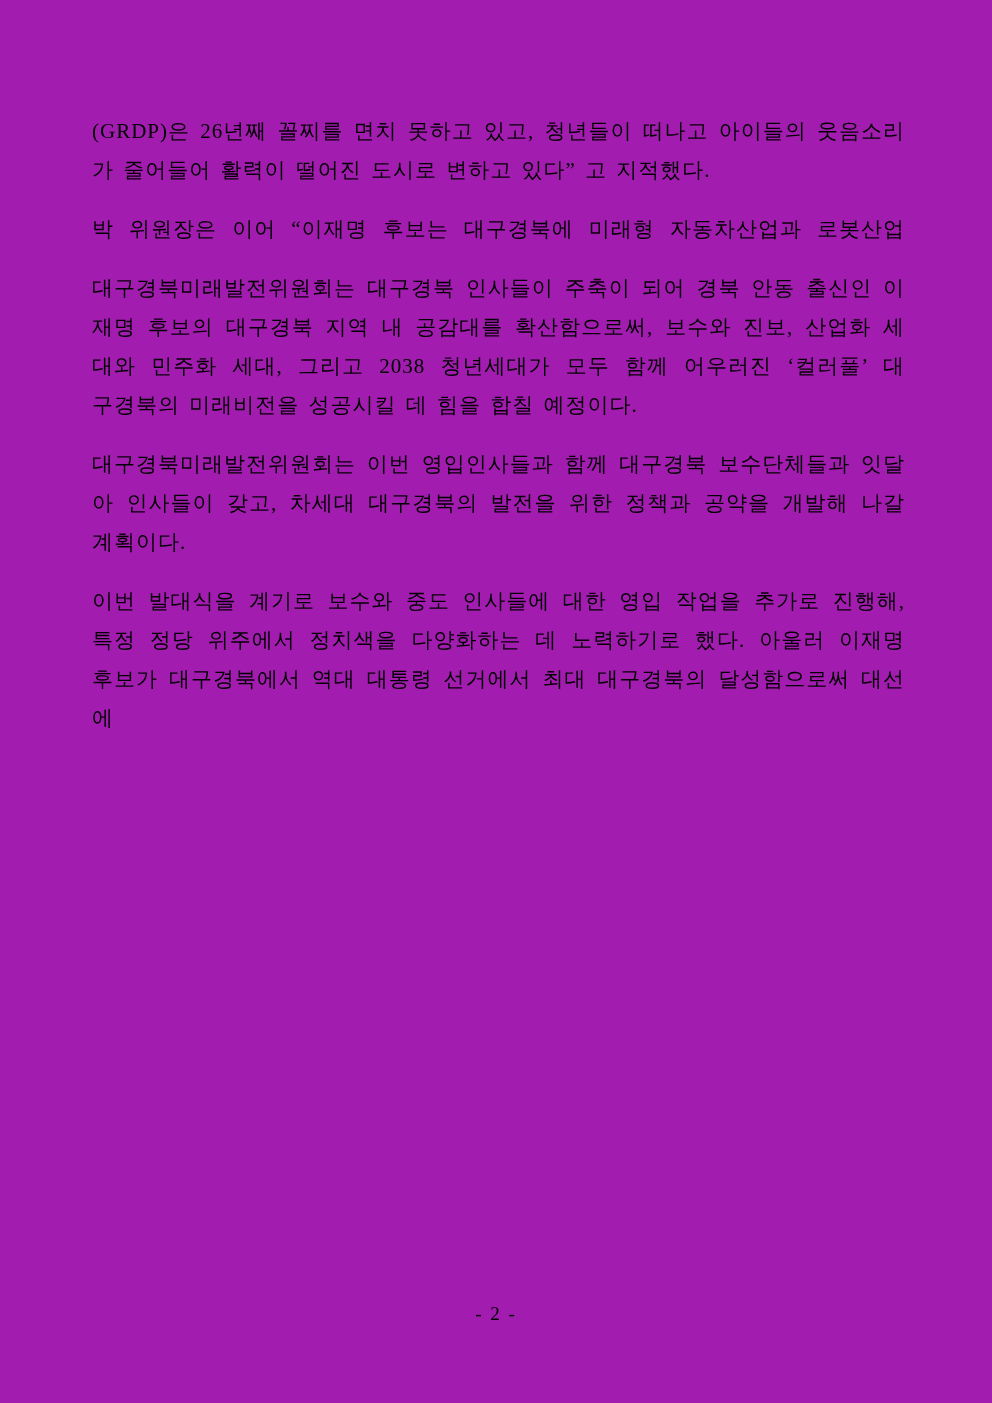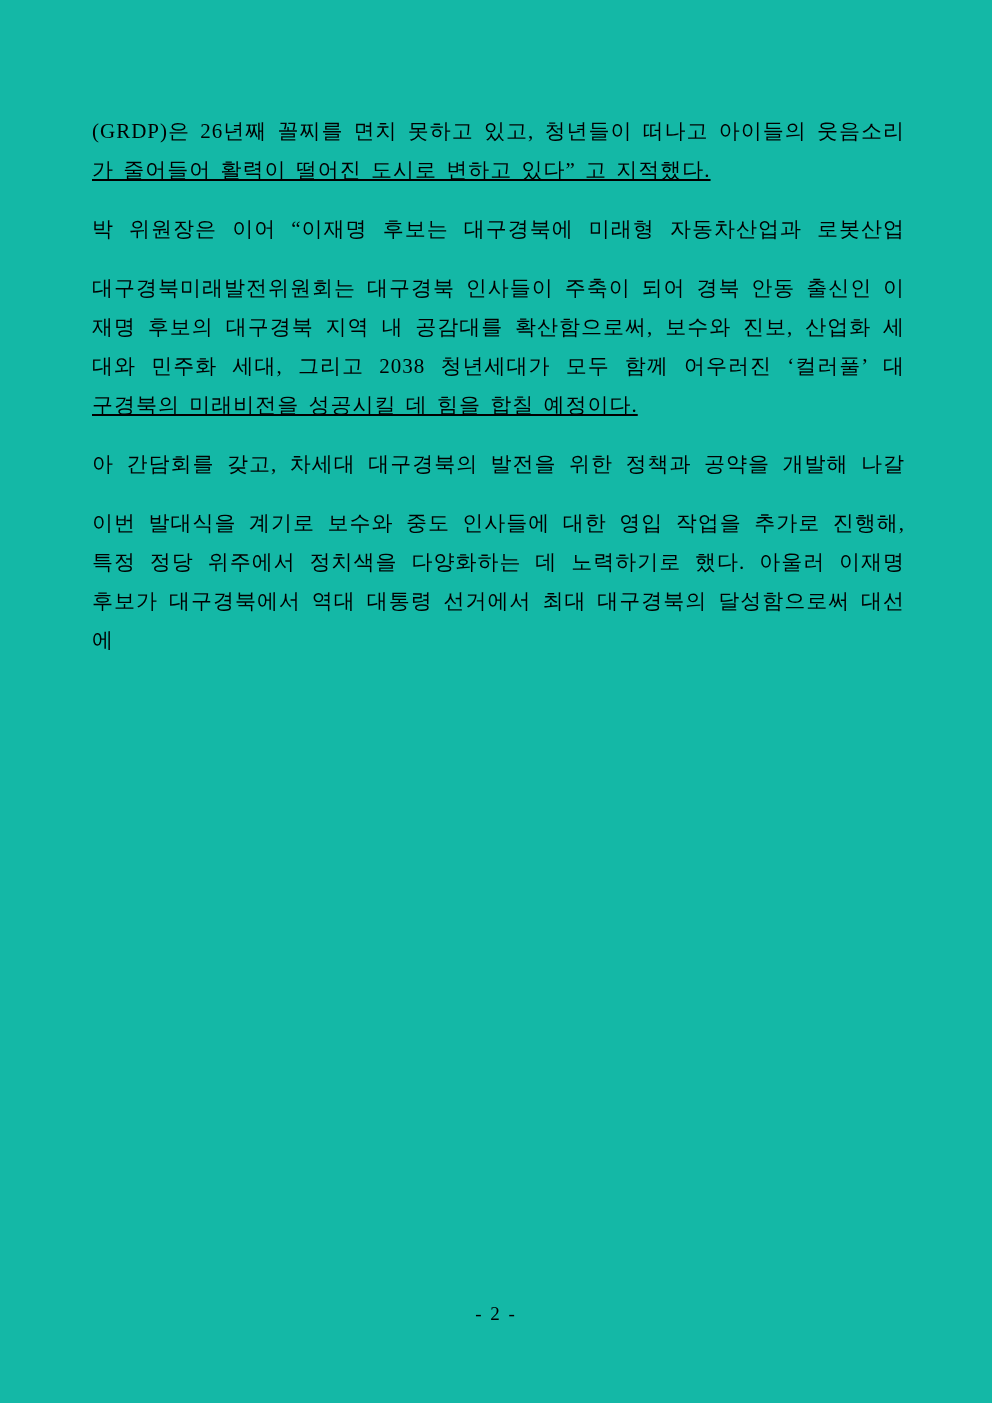--- a/index.html
+++ b/index.html
@@ -4,21 +4,21 @@
 <style>
   html, body {
     margin: 0;
     padding: 0;
     background: #ffffff;
   }
   .page {
     position: relative;
     width: 992px;
     height: 1403px;
-    background: #14b8a6;
+    background: #a21caf;
     overflow: hidden;
     font-family: "Liberation Serif", "DejaVu Serif", serif;
     color: #000000;
   }
   .content {
     position: absolute;
     top: 112px;
     left: 92px;
     right: 87px;
     font-size: 21px;
@@ -37,21 +37,20 @@
   }
   .text-line.justified {
     white-space: normal;
     text-align: justify;
     text-align-last: justify;
     text-justify: inter-word;
   }
   .text-line.last {
     text-align: center;
     text-align-last: left;
-    text-decoration: underline;
   }
   .page-footer {
     position: absolute;
     left: 0;
     right: 0;
     top: 1303px;
     text-align: center;
     font-size: 19px;
     letter-spacing: 2px;
     color: #000000;
@@ -73,21 +72,23 @@
     </div>
 
     <div class="paragraph">
       <div class="text-line justified">대구경북미래발전위원회는 대구경북 인사들이 주축이 되어 경북 안동 출신인 이</div>
       <div class="text-line justified">재명 후보의 대구경북 지역 내 공감대를 확산함으로써, 보수와 진보, 산업화 세</div>
       <div class="text-line justified">대와 민주화 세대, 그리고 2038 청년세대가 모두 함께 어우러진 ‘컬러풀’ 대</div>
       <div class="text-line last">구경북의 미래비전을 성공시킬 데 힘을 합칠 예정이다.</div>
     </div>
 
     <div class="paragraph">
-      <div class="text-line justified">아 간담회를 갖고, 차세대 대구경북의 발전을 위한 정책과 공약을 개발해 나갈</div>
+      <div class="text-line justified">대구경북미래발전위원회는 이번 영입인사들과 함께 대구경북 보수단체들과 잇달</div>
+      <div class="text-line justified">아 인사들이 갖고, 차세대 대구경북의 발전을 위한 정책과 공약을 개발해 나갈</div>
+      <div class="text-line last">계획이다.</div>
     </div>
 
     <div class="paragraph">
       <div class="text-line justified">이번 발대식을 계기로 보수와 중도 인사들에 대한 영입 작업을 추가로 진행해,</div>
       <div class="text-line justified">특정 정당 위주에서 정치색을 다양화하는 데 노력하기로 했다. 아울러 이재명</div>
       <div class="text-line justified">후보가 대구경북에서 역대 대통령 선거에서 최대 대구경북의 달성함으로써 대선에</div>
     </div>
 
   </div>
 

